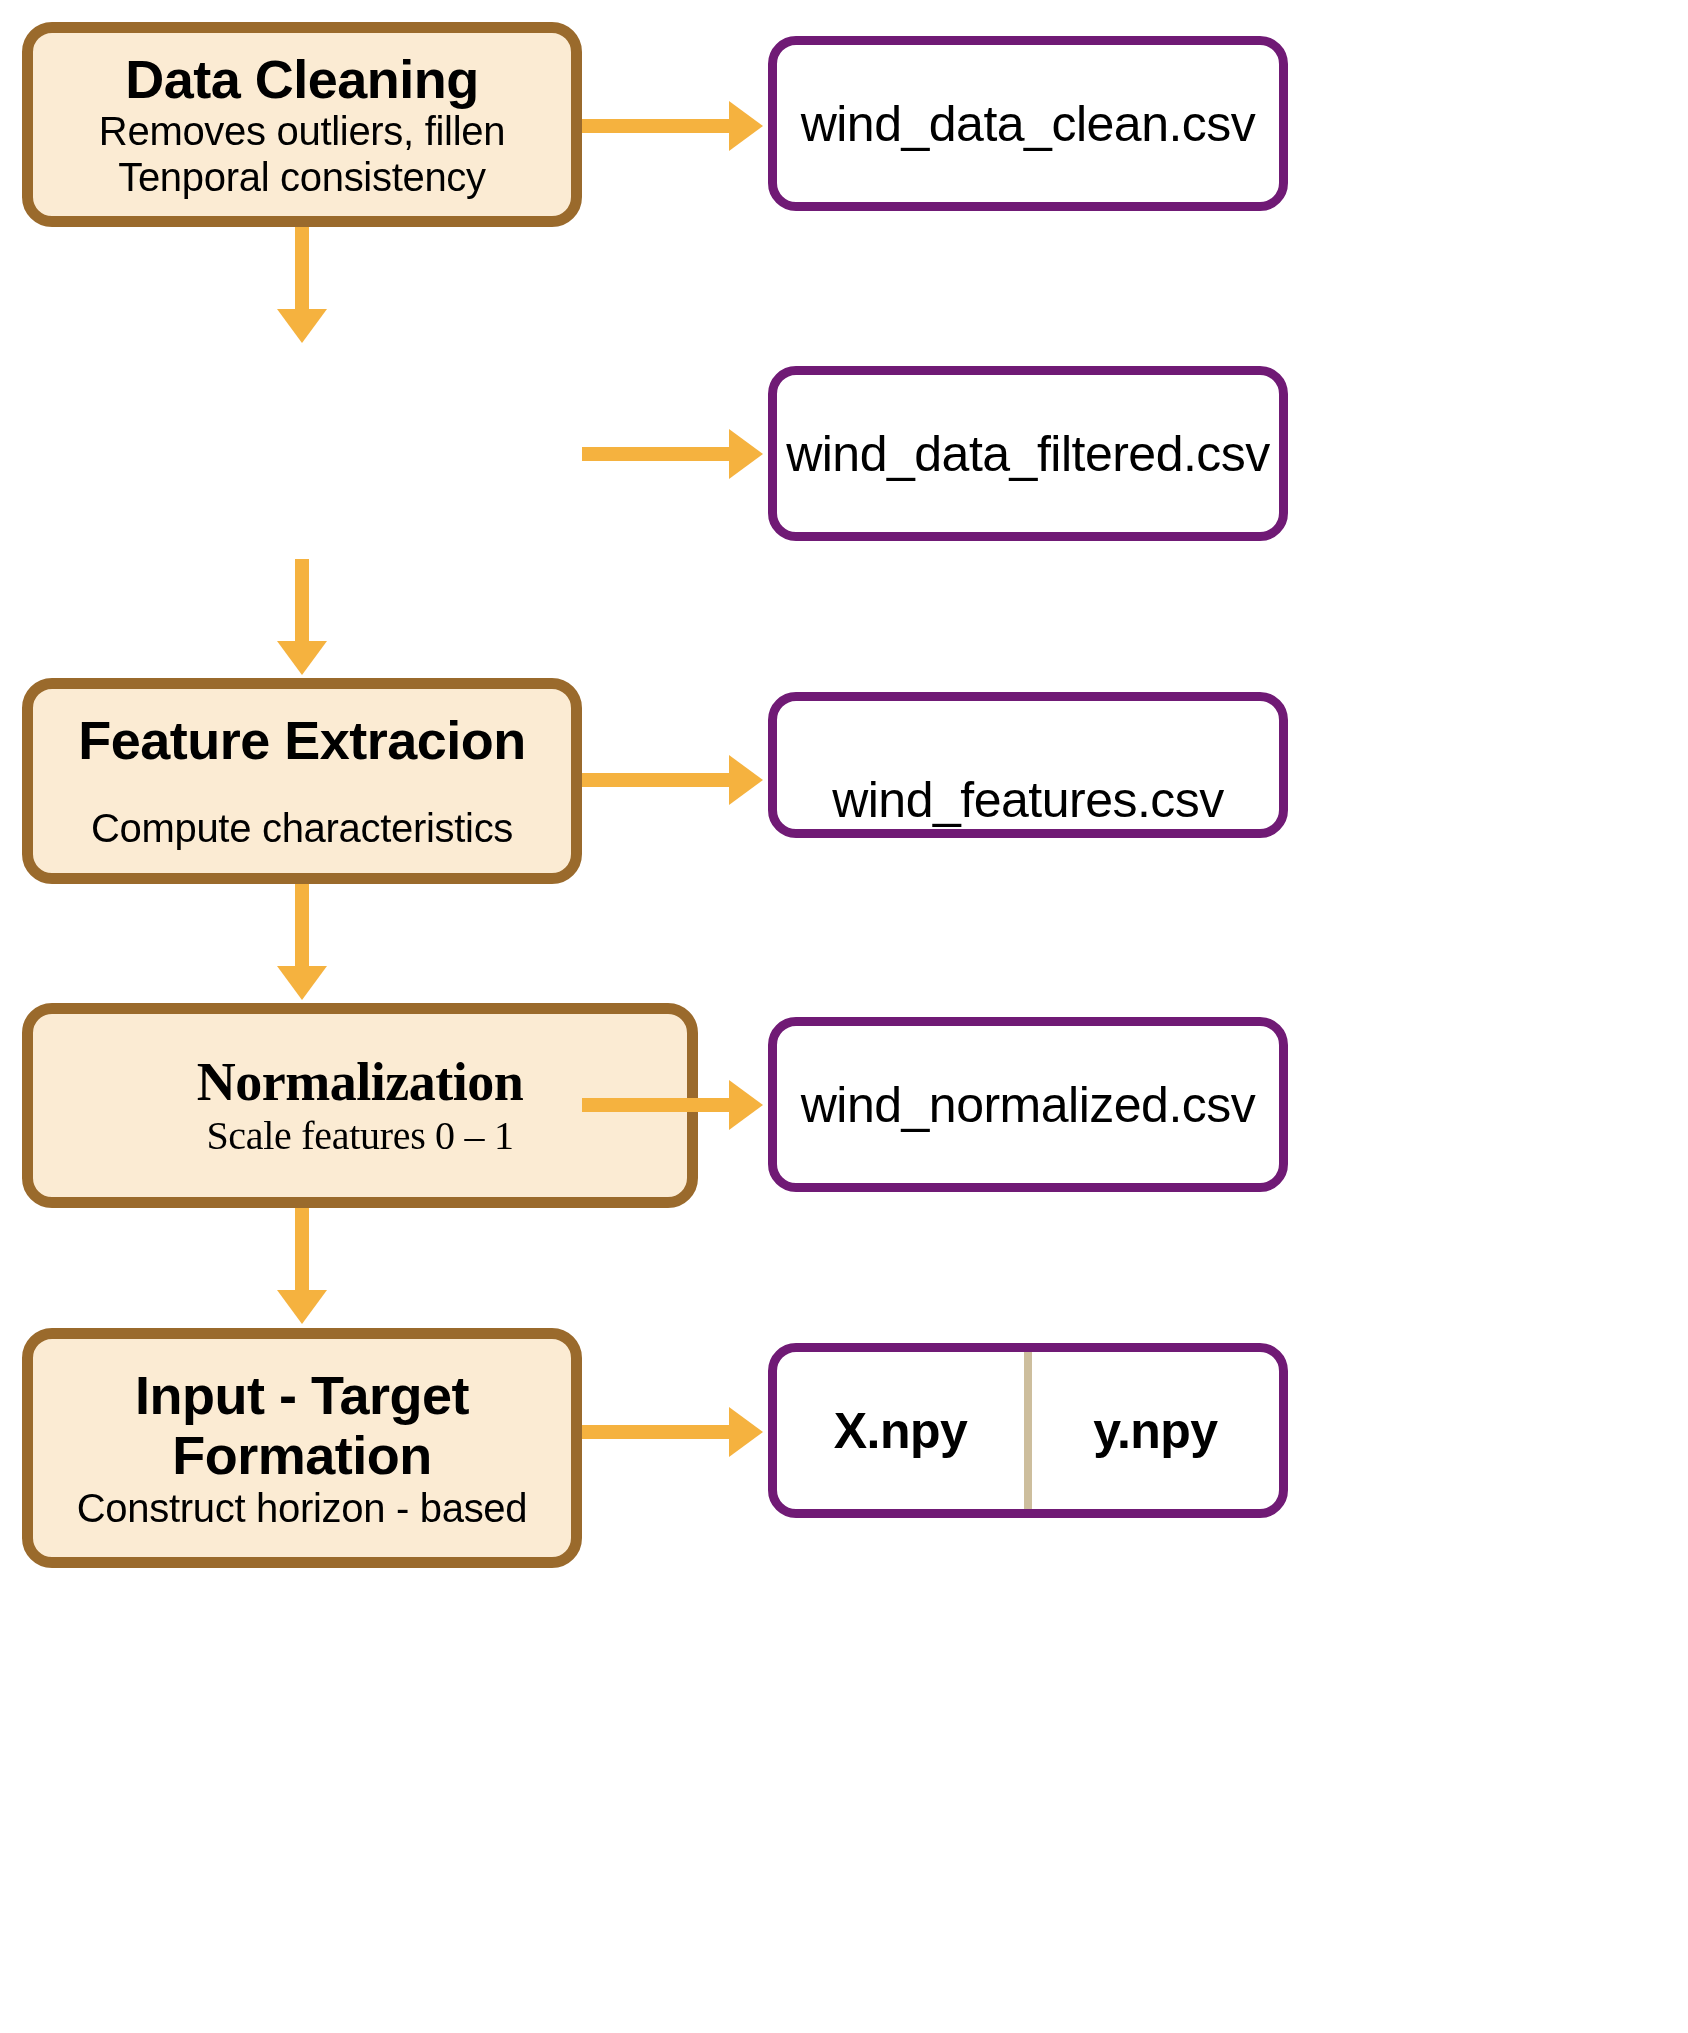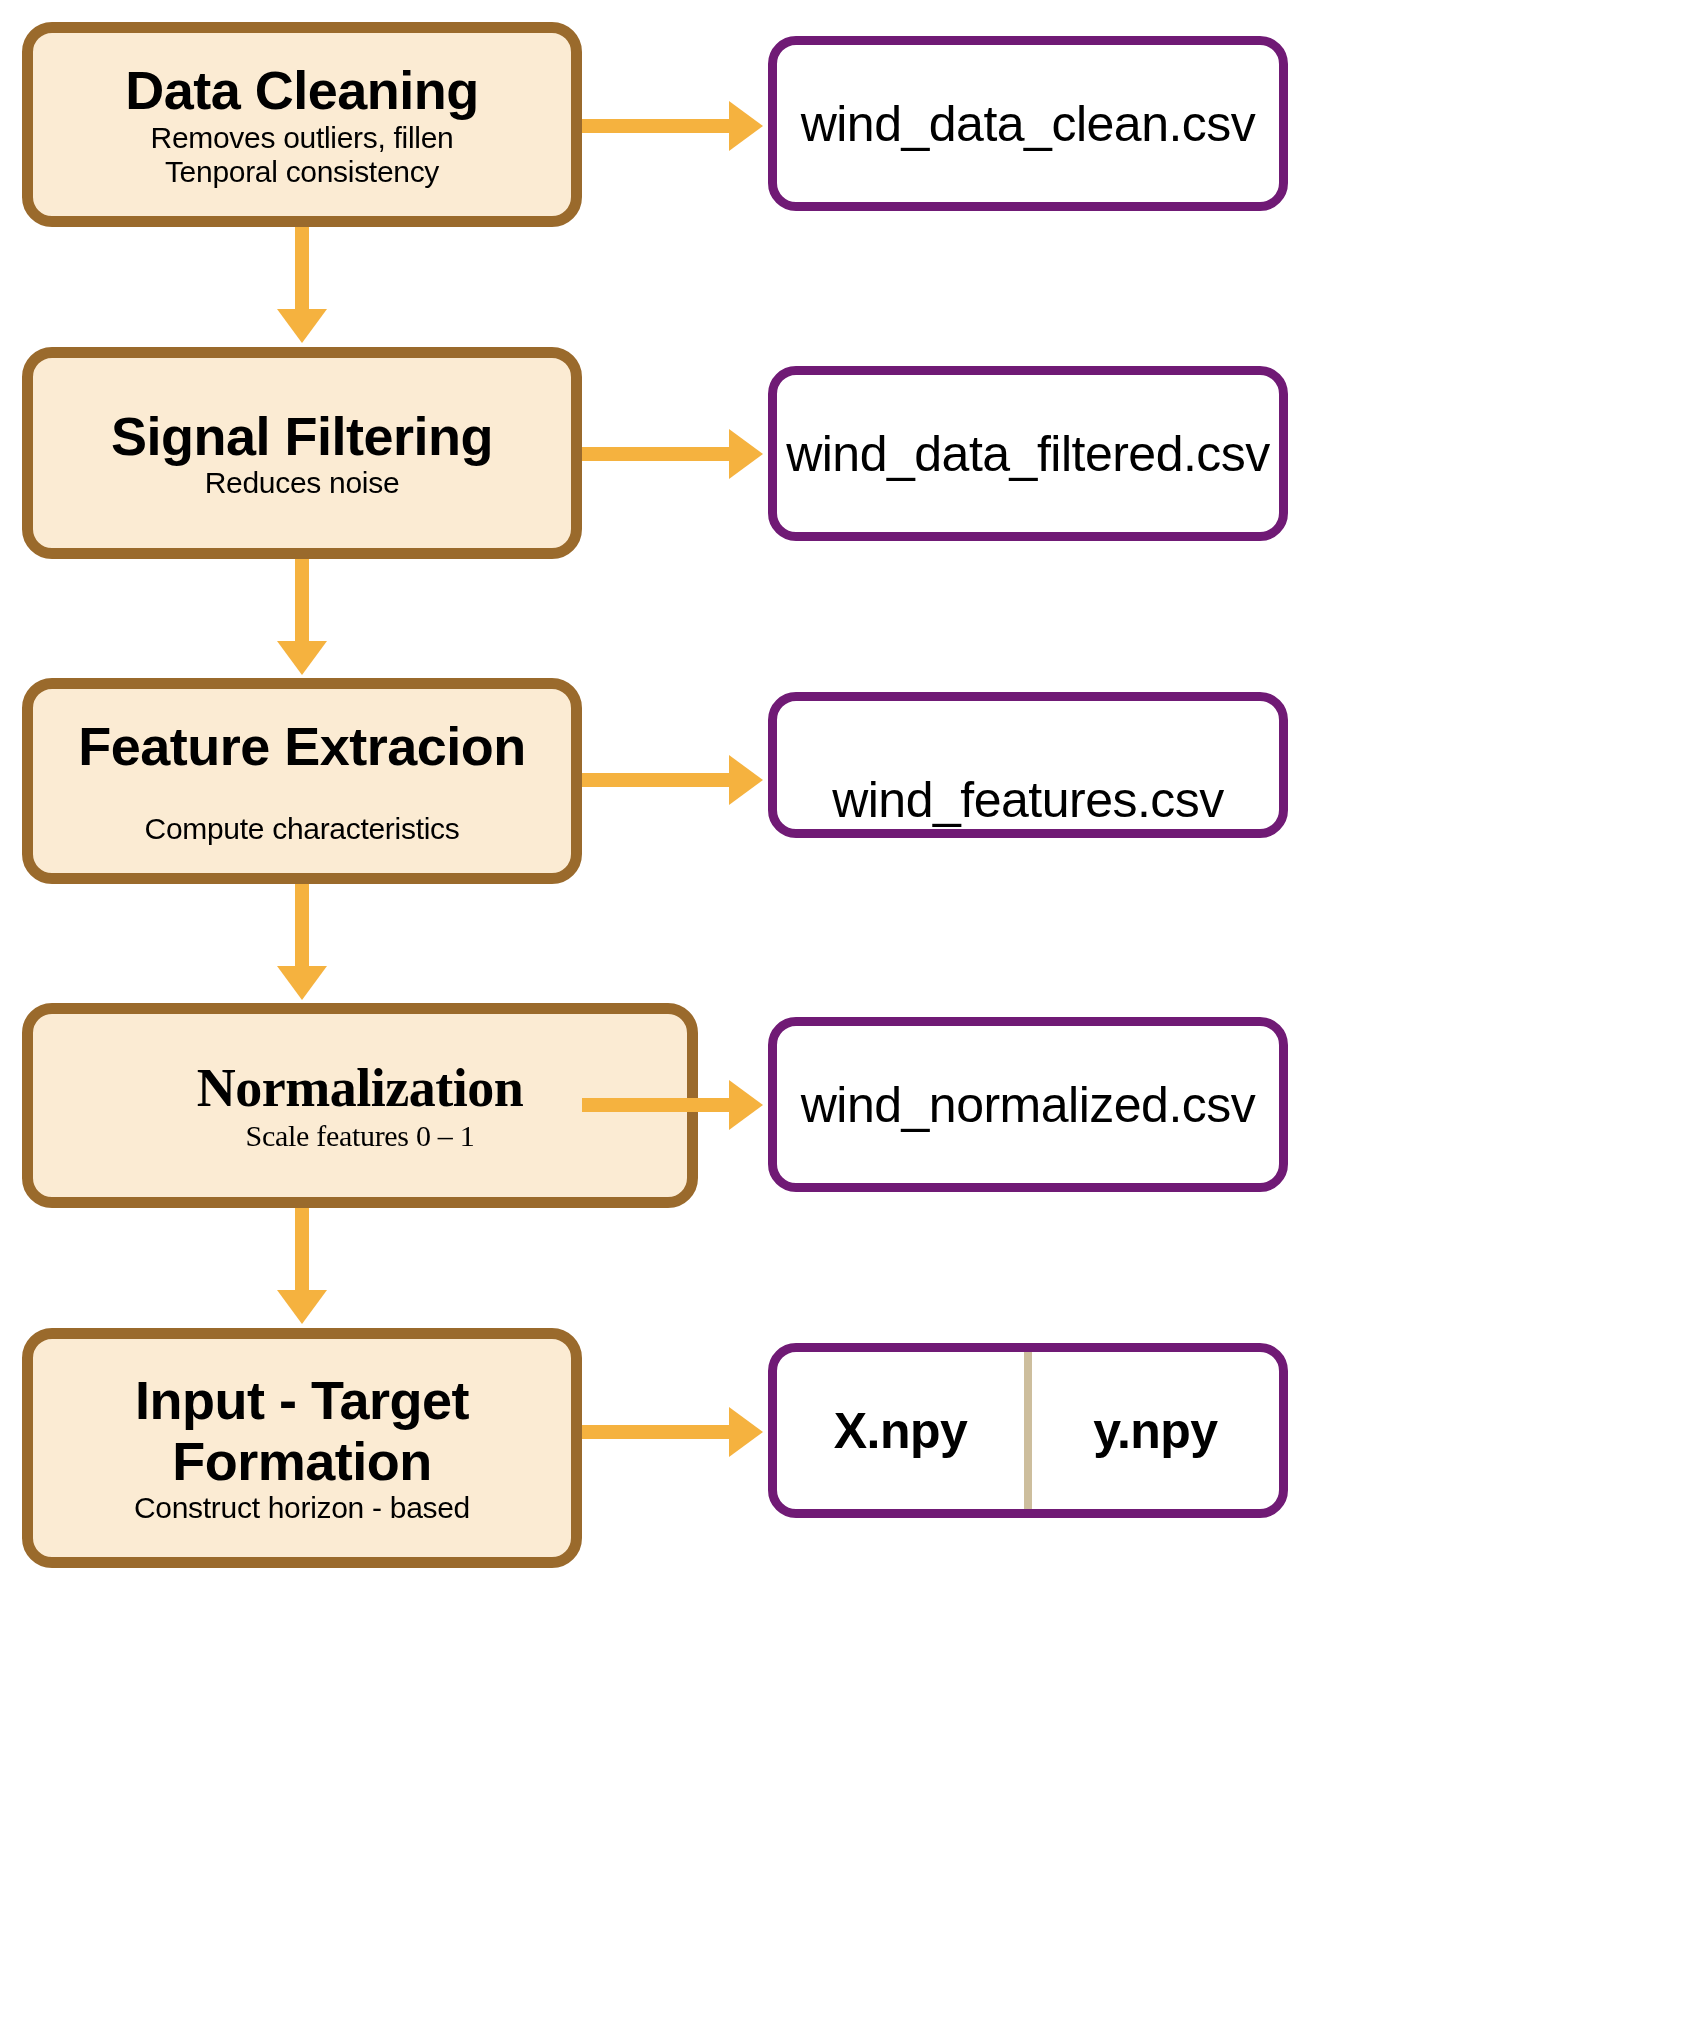--- a/index.html
+++ b/index.html
@@ -39,21 +39,21 @@
   }
   .process-title {
     font-weight: bold;
     font-size: 54px;
     line-height: 1.12;
     letter-spacing: -0.5px;
     white-space: nowrap;
   }
   .process-sub {
     font-weight: normal;
-    font-size: 30px;
+    font-size: 40px;
     line-height: 1.14;
     letter-spacing: -0.3px;
   }
 
   
   .output-box {
     position: absolute;
     box-sizing: border-box;
     background: #ffffff;
     border: 9px solid #701a75;
@@ -132,24 +132,20 @@
   </div>
 
   <div class="arrow-h" style="left:582px; top:119px; width:150px;"></div>
 
   <div class="output-box" style="left:768px; top:36px; width:520px; height:175px;">
     <span>wind_data_clean.csv</span>
   </div>
 
   <div class="arrow-v" style="left:295px; top:227px; height:85px;"></div>
 
-  <div class="process-box" style="left:22px; top:347px; width:560px; height:212px;">
-    <div class="process-title">Signal Filtering</div>
-    <div class="process-sub">Reduces noise</div>
-  </div>
 
   <div class="arrow-h" style="left:582px; top:447px; width:150px;"></div>
 
   <div class="output-box" style="left:768px; top:366px; width:520px; height:175px;">
     <span>wind_data_filtered.csv</span>
   </div>
 
   <div class="arrow-v" style="left:295px; top:559px; height:85px;"></div>
 
   <div class="process-box" style="left:22px; top:678px; width:560px; height:206px;gap:35px;">

